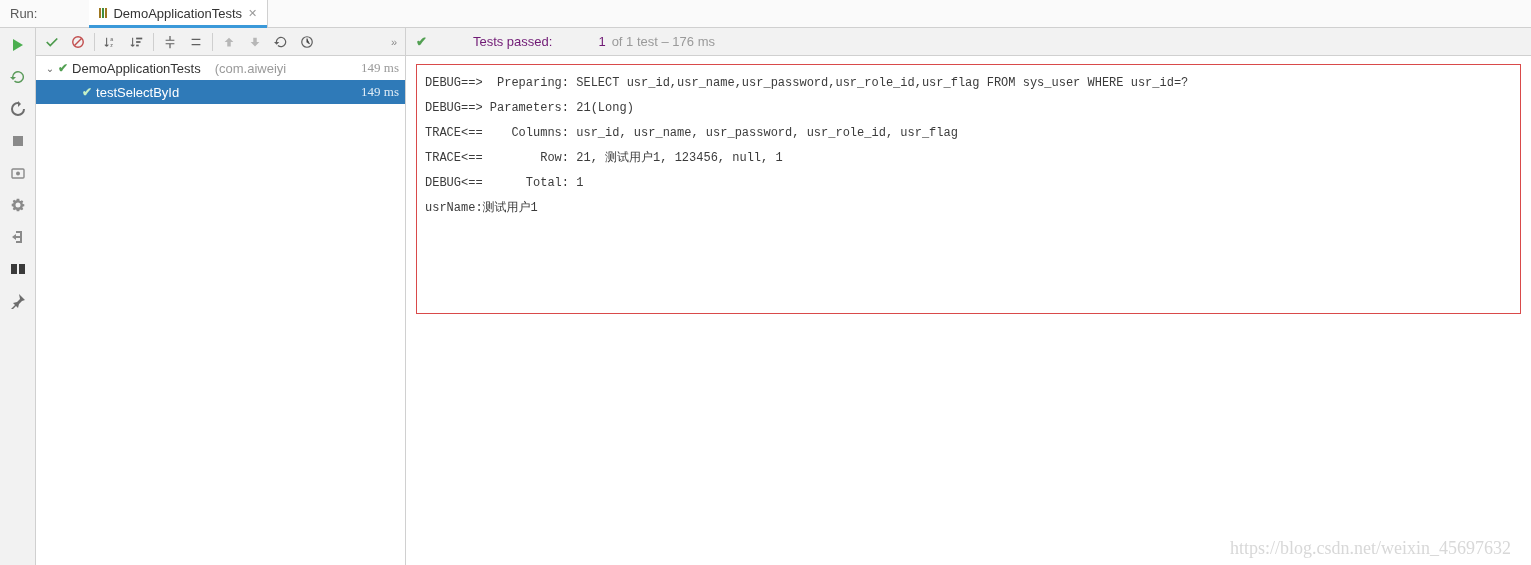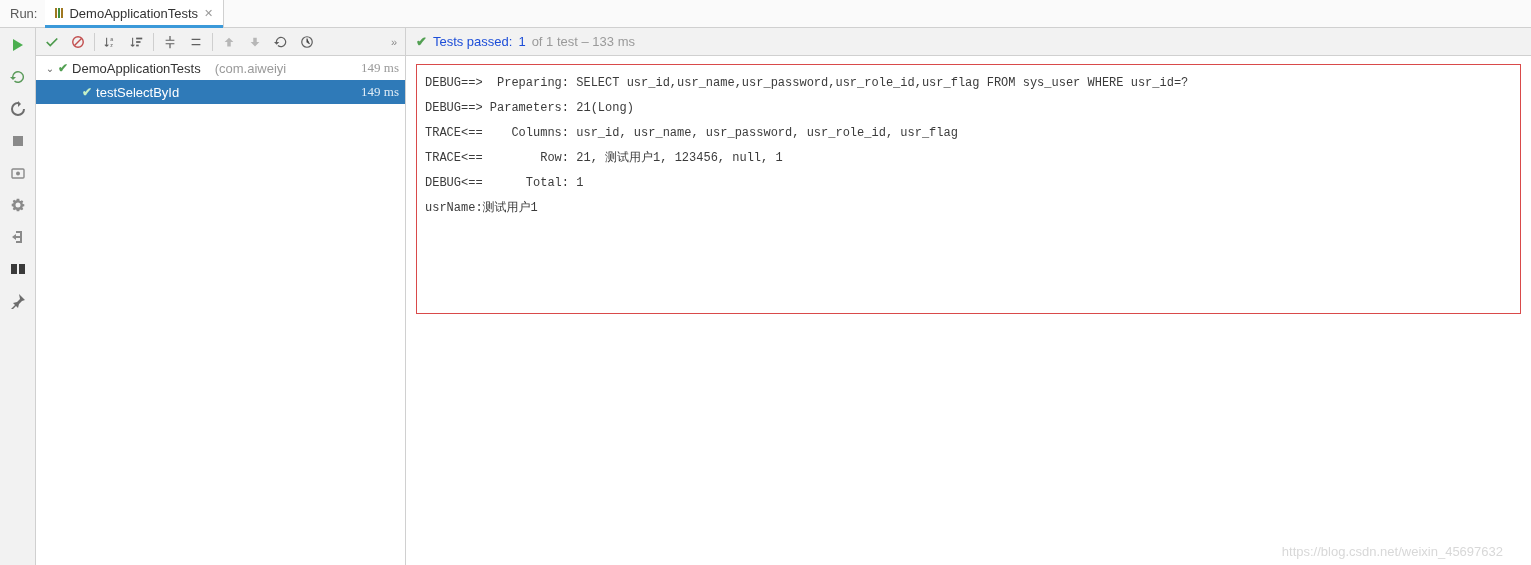--- a/index.html
+++ b/index.html
@@ -1,18 +1,18 @@
 <!DOCTYPE html>
 <html><head>
 <meta charset="utf-8">
 <style>
 * { margin: 0; padding: 0; box-sizing: border-box; }
 html, body { width: 1531px; height: 565px; font-family: "Segoe UI", Arial, sans-serif; font-size: 13px; color: #333; background: #fff; overflow: hidden; }
 .root { display: flex; flex-direction: column; width: 100%; height: 100%; }
-.tabbar { display: flex; align-items: center; height: 28px; border-bottom: 1px solid #d0d0d0; background: #fafafa; }
+.tabbar { display: flex; align-items: center; height: 28px; border-bottom: 1px solid #d0d0d0; background: #fafafa; gap: 44px; }
 .tabbar .runlbl { padding: 0 8px 0 10px; color: #595959; }
 .tab { display: flex; align-items: center; gap: 6px; height: 100%; padding: 0 10px; background: #fff; border-right: 1px solid #d0d0d0; position: relative; }
 .tab.active::after { content: ""; position: absolute; left: 0; right: 0; bottom: -1px; height: 3px; background: #3b99d9; }
 .tab .close { color: #9a9a9a; font-size: 11px; }
 .body { flex: 1; display: flex; min-height: 0; }
 .leftrail { width: 36px; background: #f2f2f2; border-right: 1px solid #d0d0d0; display: flex; flex-direction: column; align-items: center; padding-top: 6px; gap: 10px; }
 .leftrail .ic { width: 22px; height: 22px; display: flex; align-items: center; justify-content: center; color: #6d6d6d; cursor: pointer; }
 .leftrail .ic svg { width: 16px; height: 16px; }
 .mid { display: flex; flex-direction: column; width: 370px; border-right: 1px solid #d0d0d0; }
 .toolbar { height: 28px; border-bottom: 1px solid #d0d0d0; background: #f2f2f2; display: flex; align-items: center; padding: 0 4px; gap: 2px; }
@@ -29,25 +29,25 @@
 .trow .meta { color: #9a9a9a; margin-left: 14px; }
 .trow .time { margin-left: auto; color: #9a9a9a; font-family: Liberation Serif, serif; }
 .trow.lvl0 { padding-left: 6px; }
 .trow.lvl1 { padding-left: 46px; }
 .trow.sel { background: #2f7ab8; color: #fff; }
 .trow.sel .chk { color: #c6f0c6; }
 .trow.sel .time { color: #e0ecf6; }
 .console { flex: 1; display: flex; flex-direction: column; min-width: 0; }
 .statusbar { height: 28px; border-bottom: 1px solid #d0d0d0; background: #f2f2f2; display: flex; align-items: center; padding: 0 10px; gap: 6px; color: #5a5a5a; }
 .statusbar .chk { color: #53a053; font-weight: bold; }
-.statusbar .strong { color: #1d4ed8; }
+.statusbar .strong { color: #701a75; margin-left: 40px; }
 .statusbar .light { color: #9a9a9a; }
 .output-wrap { flex: 1; padding: 8px 10px; position: relative; }
 .output-box { border: 1px solid #d94a4a; padding: 6px 8px; font-family: "Consolas","Courier New",monospace; font-size: 12px; line-height: 25px; color: #3b3b3b; white-space: pre; min-height: 250px; }
-.watermark { position: absolute; right: 28px; bottom: 6px; color: #d8d8d8; font-size: 13px; font-family: Liberation Sans, sans-serif; pointer-events: none; }
+.watermark { position: absolute; right: 20px; bottom: 6px; color: #d8d8d8; font-size: 18px; font-family: Liberation Serif, serif; pointer-events: none; }
 .icon-run svg path { fill: #4caf50; }
 .icon-stopred svg circle { stroke: #c24e4e; }
 .orangebits { display:inline-flex; gap:1px; }
 .orangebits span { width:2px; height:10px; background:#a07820; display:inline-block; }
 .orangebits .g { background:#3f8f3f; }
 </style>
 </head>
 <body>
 <div class="root">
 
@@ -196,21 +196,21 @@
         <span class="time">149 ms</span>
       </div>
     </div>
   </div>
 
   <div class="console">
     <div class="statusbar">
       <span class="chk">✔</span>
       <span class="strong">Tests passed:</span>
       <span class="strong">1</span>
-      <span class="light">of 1 test – 133 ms</span>
+      <span class="light">of 1 test – 176 ms</span>
     </div>
     <div class="output-wrap">
       <div class="output-box">DEBUG==&gt;  Preparing: SELECT usr_id,usr_name,usr_password,usr_role_id,usr_flag FROM sys_user WHERE usr_id=?
 DEBUG==&gt; Parameters: 21(Long)
 TRACE&lt;==    Columns: usr_id, usr_name, usr_password, usr_role_id, usr_flag
 TRACE&lt;==        Row: 21, 测试用户1, 123456, null, 1
 DEBUG&lt;==      Total: 1
 usrName:测试用户1</div>
       <div class="watermark">https://blog.csdn.net/weixin_45697632</div>
     </div>

